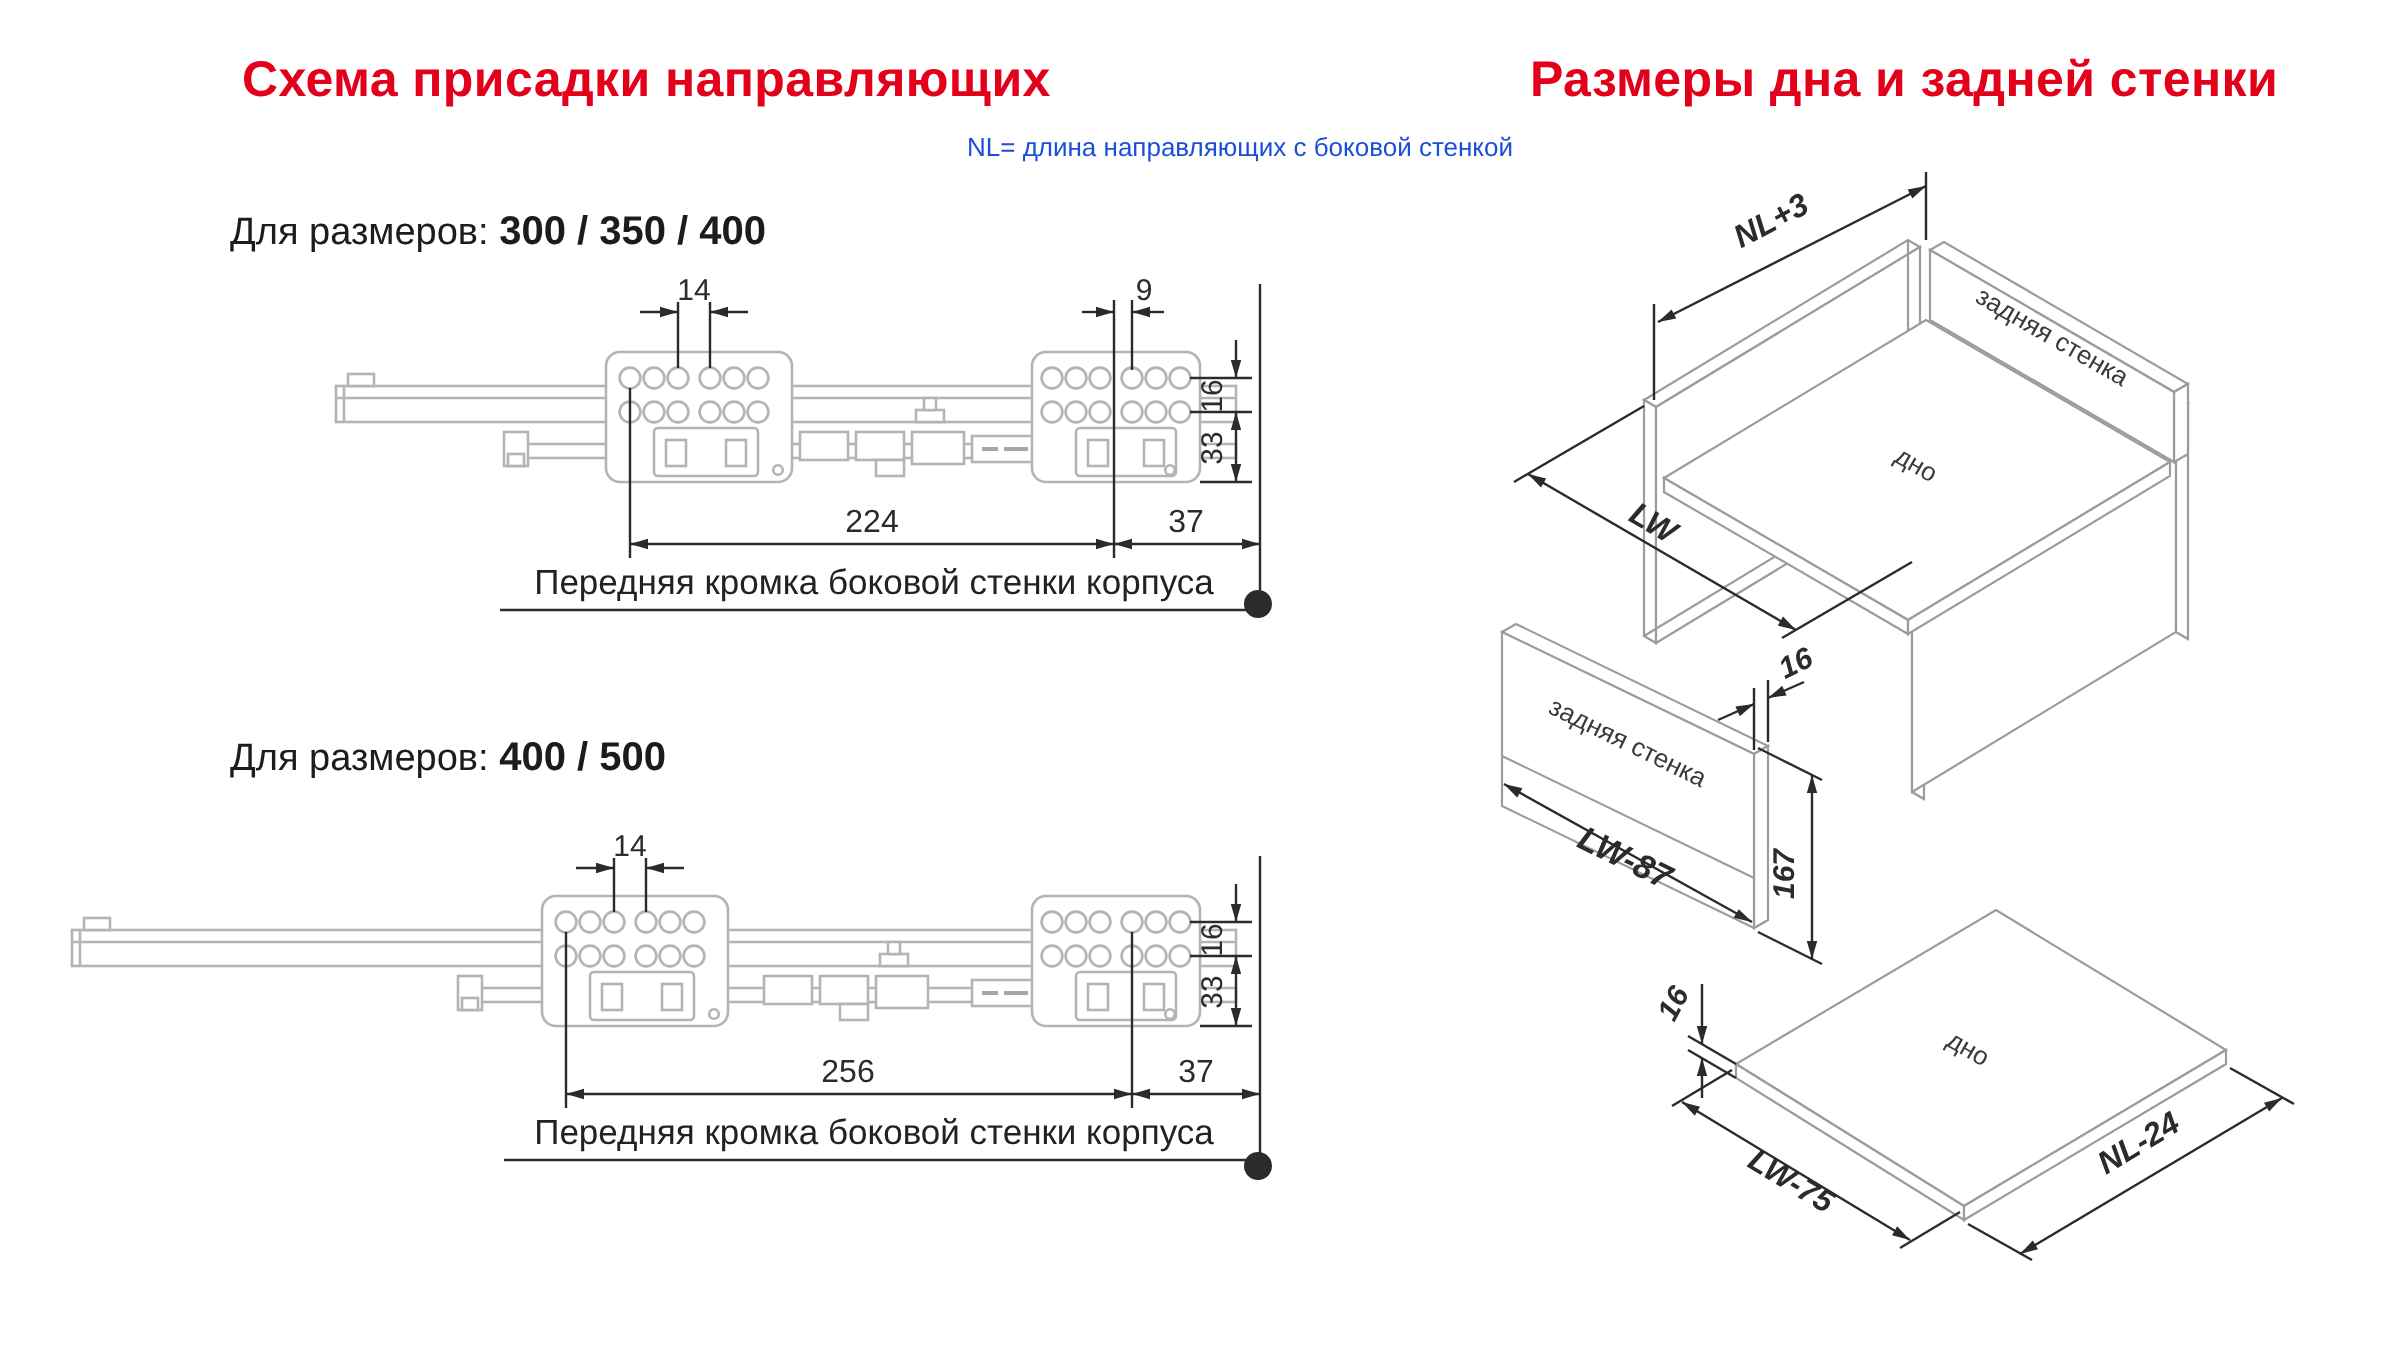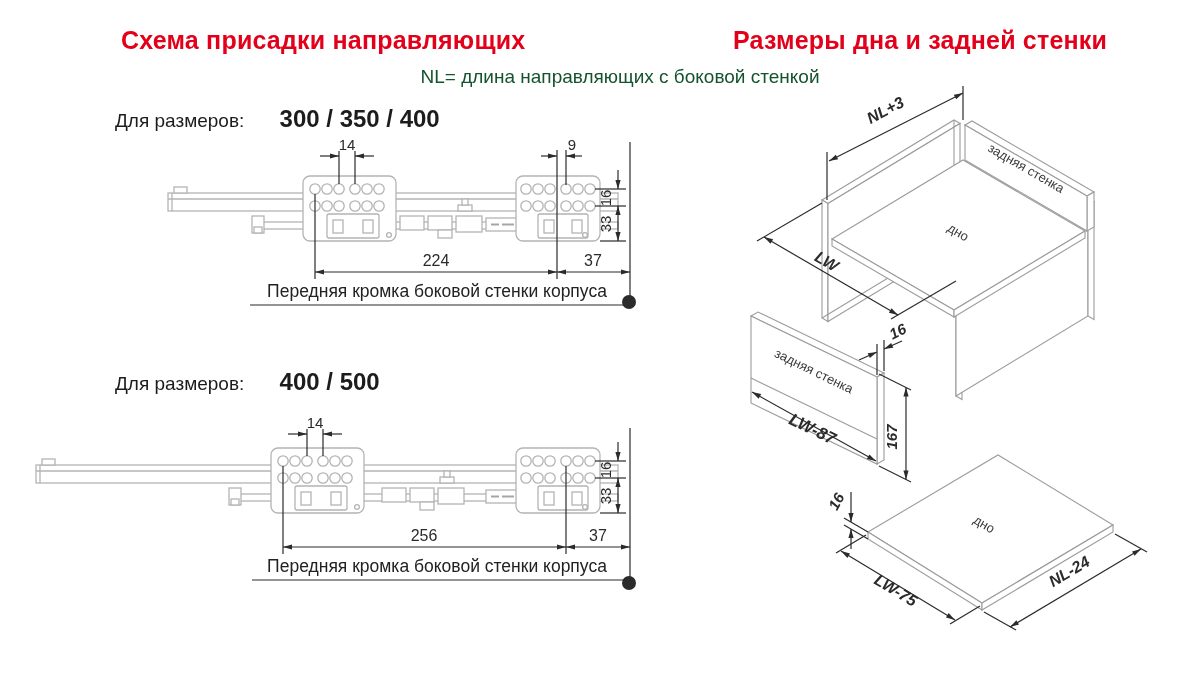--- a/index.html
+++ b/index.html
@@ -1,23 +1,23 @@
 <!DOCTYPE html>
 <html><head>
 <meta charset="utf-8">
 <style>
   html,body{margin:0;padding:0;background:#fff;}
   #stage{position:relative;width:1200px;height:675px;background:#fff;overflow:hidden;
          font-family:"Liberation Sans", sans-serif;}
   #diagram-svg{position:absolute;left:0;top:0;}
   .overlay{position:absolute;white-space:nowrap;}
   .title{font-size:25px;font-weight:bold;color:#e2001a;letter-spacing:.2px;}
-  .subtitle{font-size:19px;color:#14532d;}
+  .subtitle{font-size:13px;color:#1d4ed8;}
   .forsizes{font-size:19px;color:#1c1c1c;}
-  .forsizes b{font-size:24px;margin-left:30px;}
+  .forsizes b{font-size:20px;}
   
   .g{stroke:#b4b4b4;stroke-width:1.3;fill:#fff;}
   .gl{stroke:#b4b4b4;stroke-width:1.3;fill:none;}
   .gi{stroke:#9c9c9c;stroke-width:1.1;fill:#fff;}
   .gil{stroke:#9c9c9c;stroke-width:1.1;fill:none;}
   .d{stroke:#2b2b2b;stroke-width:1.2;fill:none;}
   .ah{fill:#2b2b2b;stroke:none;}
   .dimtxt{font-family:"Liberation Sans", sans-serif;font-size:15px;fill:#2b2b2b;}
   .dimbig{font-family:"Liberation Sans", sans-serif;font-size:16px;fill:#2b2b2b;}
   .note{font-family:"Liberation Sans", sans-serif;font-size:17.5px;fill:#222;}
@@ -331,21 +331,21 @@
     <line class="d" x1="984" y1="612" x2="1016" y2="630"></line>
     <line class="d" x1="1115" y1="534" x2="1147" y2="552"></line>
     <line class="d" x1="1010" y1="627" x2="1141" y2="549"></line>
     <polygon class="ah" points="1010,627 1019,624.6 1016.4,620.2"></polygon>
     <polygon class="ah" points="1141,549 1134.6,555.8 1132,551.4"></polygon>
     <text class="isodim" transform="translate(1072,576) rotate(-31)" text-anchor="middle">NL-24</text>
   </g>
 </svg>
 
 <div class="overlay title" style="left:97px;top:26px;margin-left:24px;">Схема присадки направляющих</div>
-<div class="overlay title" style="left:733px;top:26px;">Размеры дна и задней стенки</div>
+<div class="overlay title" style="left:765px;top:26px;">Размеры дна и задней стенки</div>
 <div class="overlay subtitle" style="left:320px;top:66px;width:600px;text-align:center;">NL= длина направляющих с боковой стенкой</div>
 
 <div class="overlay forsizes" style="left:115px;top:105px;">
   <span>Для размеров:</span>
   <b>300 / 350 / 400</b>
 </div>
 <div class="overlay forsizes" style="left:115px;top:368px;">
   <span>Для размеров:</span>
   <b>400 / 500</b>
 </div>

